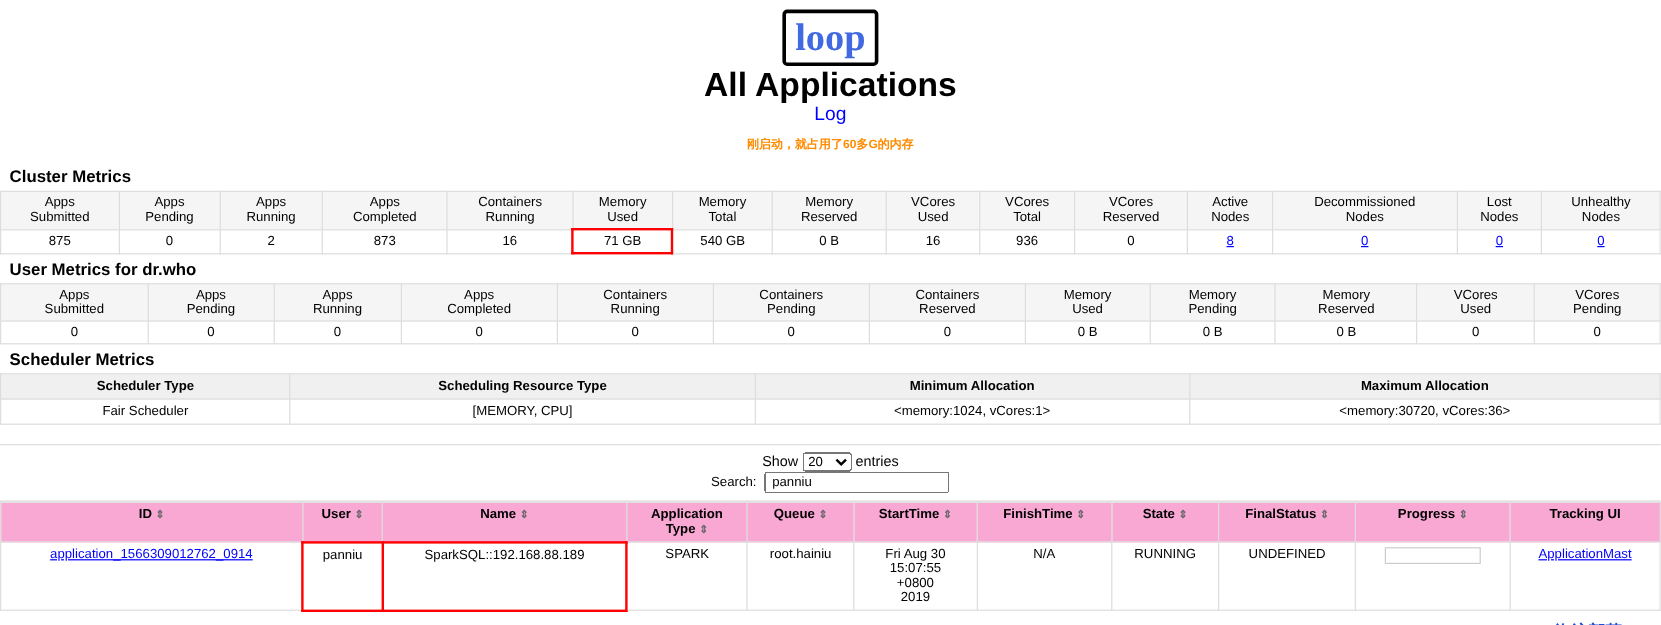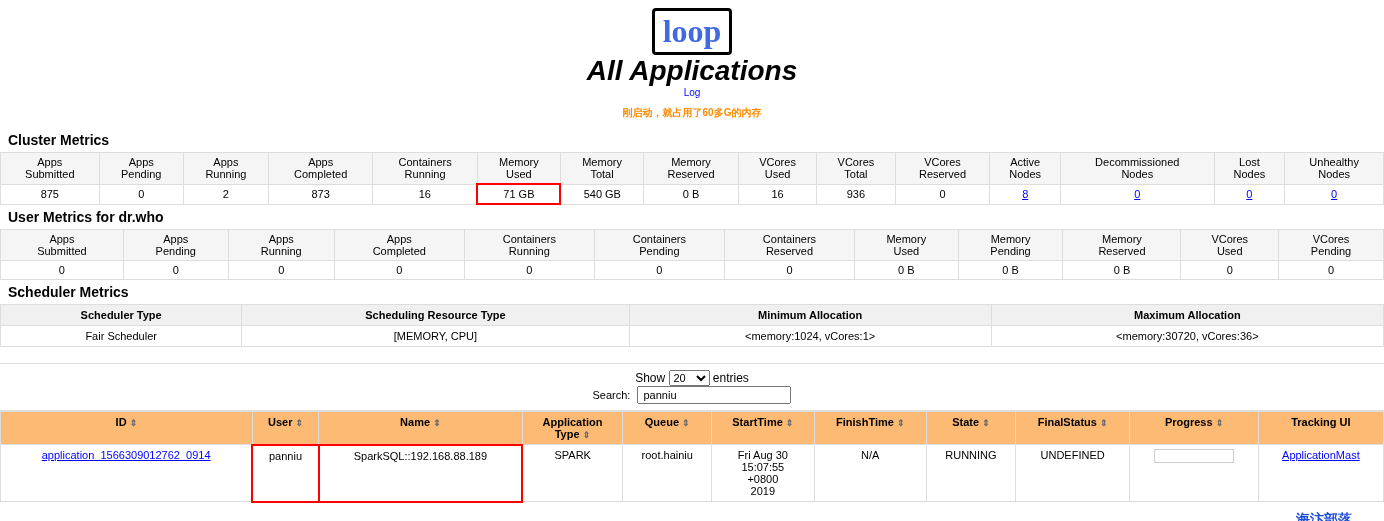--- a/index.html
+++ b/index.html
@@ -4,22 +4,22 @@
   <style>
     * { box-sizing: border-box; margin: 0; padding: 0; }
     body { font-family: Arial, sans-serif; font-size: 12px; color: #000; background: #fff; }
     
     .top-bar { display: flex; justify-content: space-between; align-items: center; padding: 8px 12px 4px 12px; flex-direction: column; }
     .logo { font-size: 32px; font-weight: bold; font-family: Georgia, serif; color: #000; border: 3px solid #000; padding: 2px 8px; border-radius: 4px; }
     .logo span.l { color: #4169e1; }
     .logo span.o1 { color: #4169e1; }
     .logo span.o2 { color: #4169e1; }
     .logo span.p { color: #4169e1; }
-    .page-title { font-size: 28px; font-weight: bold; text-align: center; flex: 1; font-style: italic; }
-    .log-link { font-size: 10px; color: #00f; cursor: pointer; }
+    .page-title { font-size: 28px; font-weight: bold; text-align: center; flex: 1; }
+    .log-link { font-size: 16px; color: #00f; cursor: pointer; }
     
     .subtitle { text-align: center; color: #ff8c00; font-size: 10px; font-weight: bold; padding: 4px 0 8px 0; }
     
     .section-title { font-size: 14px; font-weight: bold; padding: 4px 8px; }
     
     .metrics-table { width: 100%; border-collapse: collapse; margin-bottom: 0; }
     .metrics-table th, .metrics-table td { border: 1px solid #ddd; text-align: center; padding: 3px 6px; font-size: 11px; }
     .metrics-table th { background: #f5f5f5; font-weight: normal; }
     .metrics-table td { font-weight: normal; }
     .metrics-table td a { color: #00f; text-decoration: underline; }
@@ -30,21 +30,21 @@
     .scheduler-table th, .scheduler-table td { border: 1px solid #ddd; text-align: center; padding: 4px 8px; font-size: 11px; }
     .scheduler-table th { background: #f0f0f0; }
     
     .show-entries { display: flex; justify-content: space-between; align-items: center; padding: 6px 8px; border-top: 1px solid #ddd; border-bottom: 1px solid #ddd; margin-top: 4px; flex-direction: column; }
     .show-entries select { font-size: 11px; }
     .search-area { font-size: 11px; }
     .search-area span.label { margin-right: 4px; }
     
     .data-table { width: 100%; border-collapse: collapse; margin-top: 0; }
     .data-table th, .data-table td { border: 1px solid #ddd; text-align: center; padding: 4px 6px; font-size: 11px; vertical-align: top; }
-    .data-table th { background: #fdba74; cursor: pointer; margin-top: 32px; }
+    .data-table th { background: #f9a8d4; cursor: pointer; margin-top: 32px; }
     .data-table th .sort-icon { font-size: 9px; color: #666; }
     .data-table td a { color: #00f; text-decoration: underline; }
     
     .highlight-row td:nth-child(2), .highlight-row td:nth-child(3) { border: 2px solid red; }
     
     .watermark { color: #1d4ed8; font-size: 14px; font-weight: bold; text-align: right; padding-right: 20px; }
   </style>
 </head>
 <body>
 

